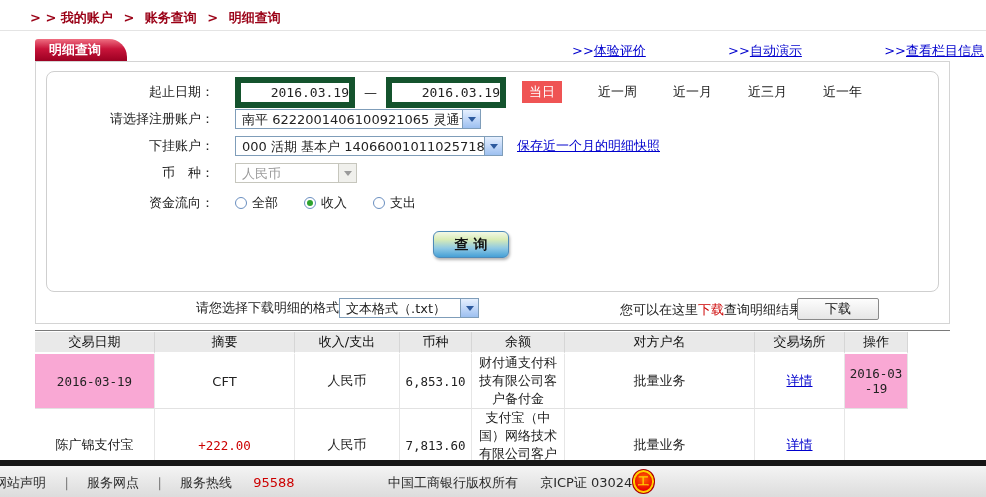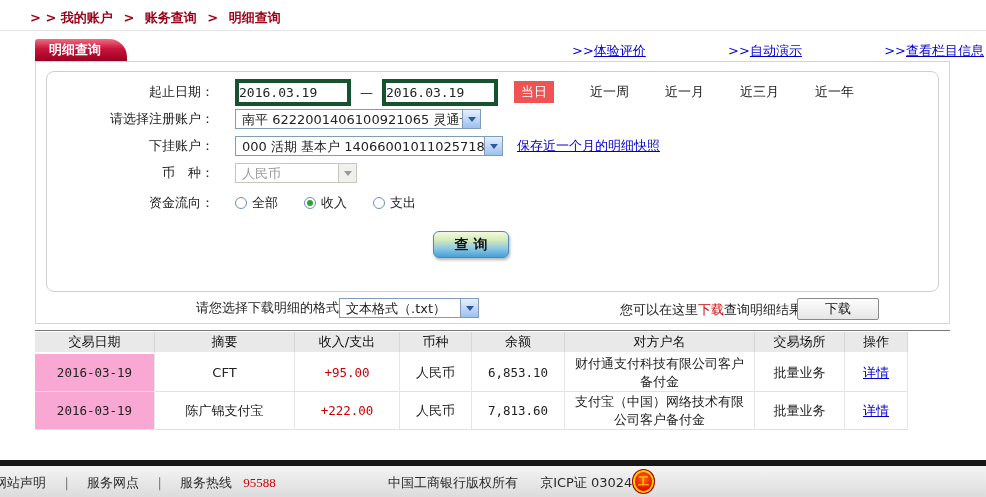--- a/index.html
+++ b/index.html
@@ -26,21 +26,21 @@
   .top-links{position:absolute;left:572px;top:42px;width:412px;display:flex;justify-content:space-between;text-align:right;}
   .top-links a{color:#0000cd;cursor:pointer;}
   .top-links .lu{text-decoration:underline;}
   
   .panel-box{position:absolute;left:35px;top:61px;width:913px;height:261px;border:1px solid #d4d4d4;background:#fff;}
   .form-box{position:absolute;left:46px;top:71px;width:891px;height:219px;border:1px solid #cfcfcf;border-radius:8px;background:#fff;}
   
   .frow{position:absolute;left:46px;display:flex;align-items:center;height:22px;white-space:nowrap;}
   .flabel{display:inline-block;width:168px;text-align:right;margin-right:21px;color:#222;}
   .xp-input{
-    width:108px;height:17px;border:4px solid #14532d;text-align:left;
+    width:108px;height:17px;border:6px solid #14532d;text-align:right;
     font-family:"DejaVu Sans Mono","Liberation Mono",monospace;font-size:13px;color:#222;padding:1px 0;
   }
   .dash{margin:0 9px;}
   .badge{
     display:inline-block;margin-left:16px;padding:2px 7px;background:#ef5454;color:#fff;cursor:pointer;
   }
   .qlink{margin-left:36px;color:#1a1a1a;cursor:pointer;}
   .xp-select{display:inline-flex;align-items:stretch;height:20px;border:1px solid #7f9db9;background:#fff;cursor:pointer;box-sizing:border-box;}
   .xp-select .txt{flex:1;padding:1px 6px 0 6px;overflow:hidden;white-space:nowrap;font-size:13px;}
   .xp-select .arrow{
@@ -90,21 +90,21 @@
   }
   .td.first{background:#f9a8d4;}
   .td .amount{color:#cc0000;}
   .detail-link{color:#0000cd;text-decoration:underline;cursor:pointer;}
   .num{font-family:"DejaVu Sans Mono","Liberation Mono",monospace;font-size:12.5px;}
   
   .footer-band{position:absolute;left:0;top:460px;width:986px;height:6px;background:#161616;}
   .footer{position:absolute;left:0;top:466px;width:986px;height:31px;background:linear-gradient(180deg,#f4f4f4,#dcdcdc);}
   .footer-left{position:absolute;left:-6px;top:8px;white-space:nowrap;color:#2b2b2b;}
   .footer-left .fdiv{margin:0 10px;color:#555;}
-  .footer-left .hot{color:#cc0000;margin-left:7px;font-family:Liberation Serif, serif;}
+  .footer-left .hot{color:#cc0000;margin-left:17px;}
   .footer-left a{color:#2b2b2b;cursor:pointer;}
   .footer-center{position:absolute;left:388px;top:8px;white-space:nowrap;color:#2b2b2b;}
   .footer-center .icp{margin-left:18px;}
   .icbc-logo{
     position:absolute;left:632px;top:3px;width:23px;height:25px;
     background:radial-gradient(circle at 50% 38%,#ff6a00 0%,#e90000 65%,#c80000 100%);
     border:1px solid #a80000;border-radius:50%/48%;
     box-shadow:inset 0 0 0 2px #ffd200;
     display:flex;align-items:center;justify-content:center;
     color:#ffd200;font-size:11px;font-weight:bold;box-sizing:border-box;
@@ -216,23 +216,20 @@
   <div class="th">摘要</div>
   <div class="th">收入/支出</div>
   <div class="th">币种</div>
   <div class="th">余额</div>
   <div class="th">对方户名</div>
   <div class="th">交易场所</div>
   <div class="th">操作</div>
 
   <div class="td first num">2016-03-19</div>
   <div class="td">CFT</div>
-  <div class="td">
-      <span class="amount num">+95.00</span>
-    </div>
   <div class="td">人民币</div>
   <div class="td num">6,853.10</div>
   <div class="td">财付通支付科技有限公司客户备付金</div>
   <div class="td">批量业务</div>
   <div class="td">
       <a class="detail-link">详情</a>
     </div>
 
   <div class="td first num">2016-03-19</div>
   <div class="td">陈广锦支付宝</div>

